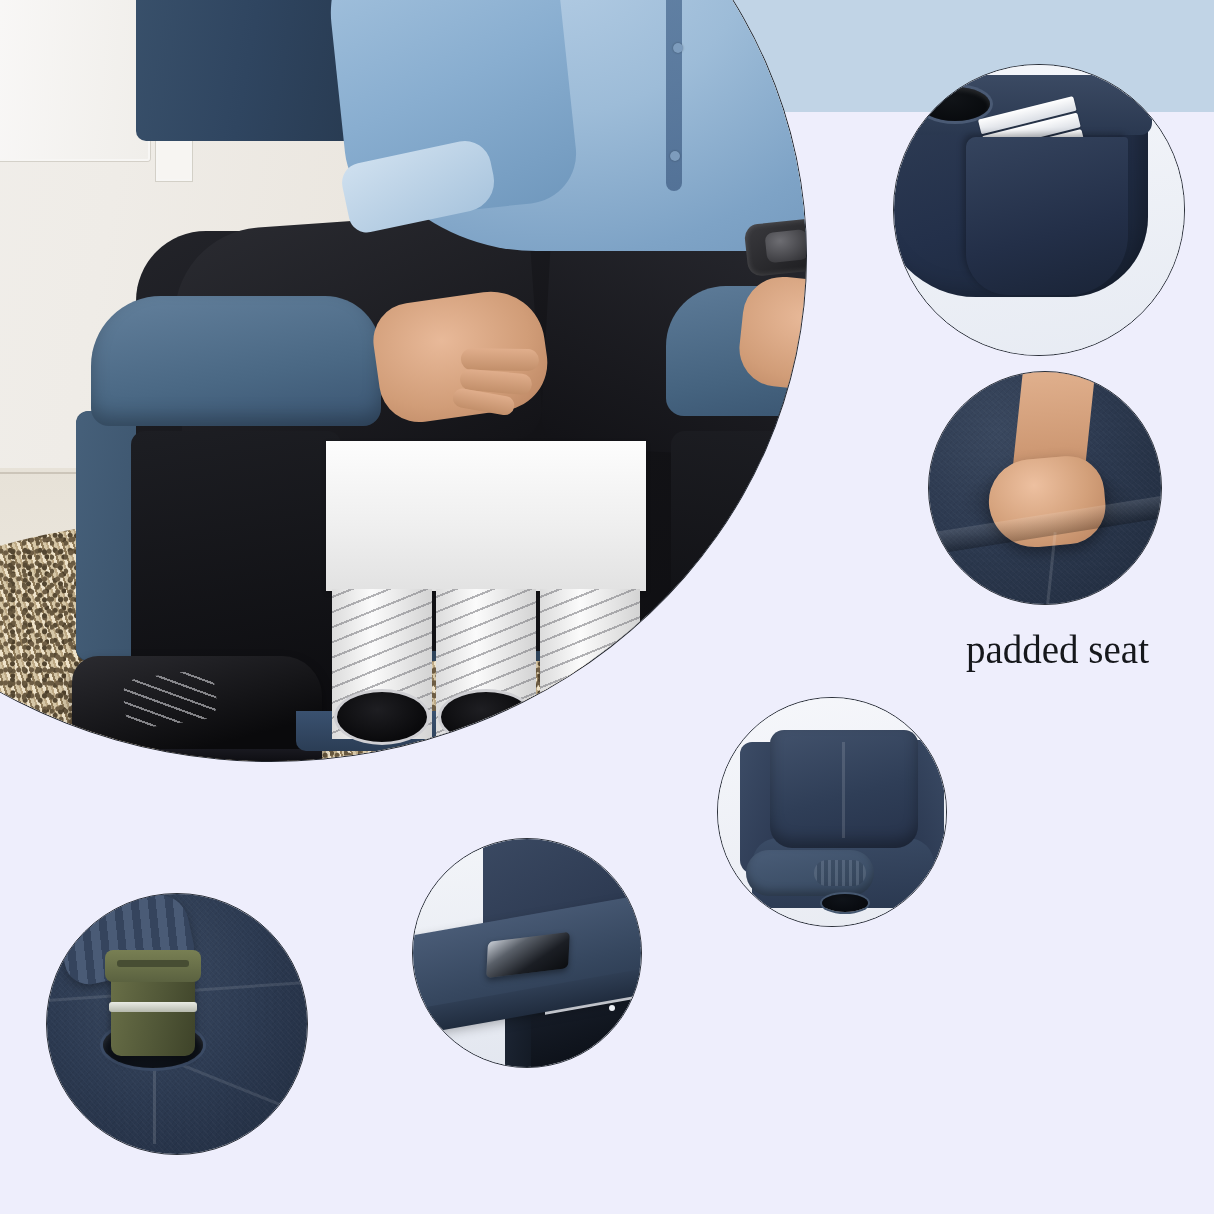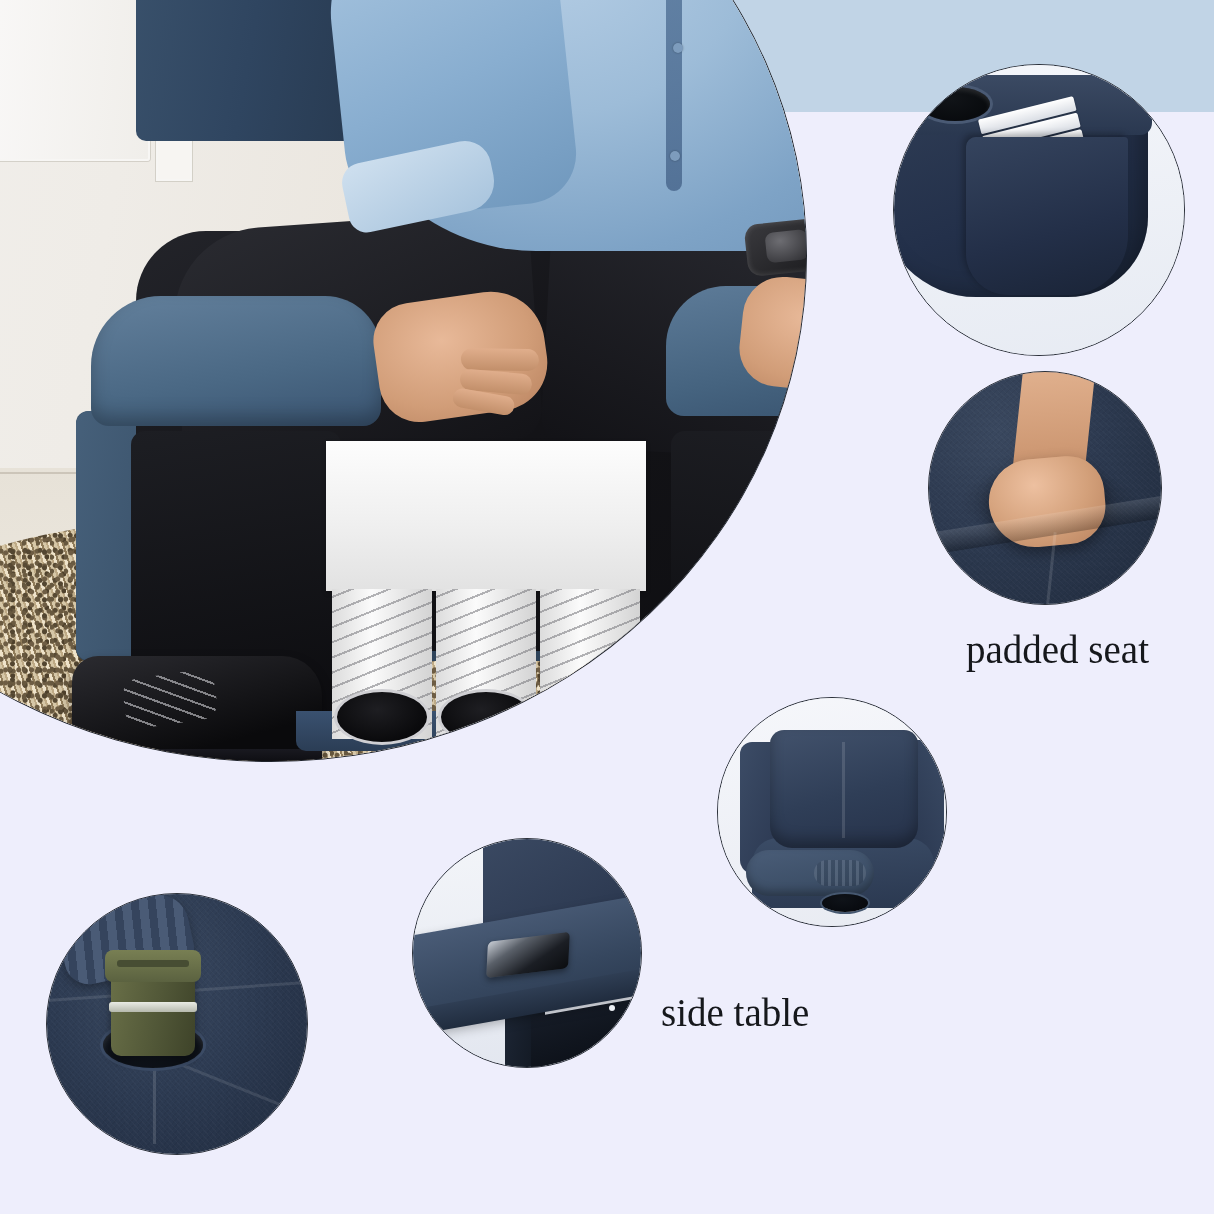--- a/index.html
+++ b/index.html
@@ -395,21 +395,20 @@
       <div class="st-wall"></div>
       <div class="st-leg"></div>
       <div class="st-under"></div>
       <div class="st-tray"></div>
       <div class="st-tray-edge"></div>
       <div class="st-phone"></div>
       <div class="st-screw" style="left:196px;top:166px"></div>
       <div class="st-screw" style="left:214px;top:172px"></div>
     </div>
   </div>
-  <div class="label" id="lbl-table">side table</div>
 
   <div class="photo-circle" id="c-cup">
     <div class="scene">
       <div class="cu-bg"></div>
       <div class="cu-tex"></div>
       <div class="cu-seam-h"></div>
       <div class="cu-seam-v"></div>
       <div class="cu-seam-d"></div>
       <div class="cu-pleat"></div>
       <div class="cu-hole"></div>

